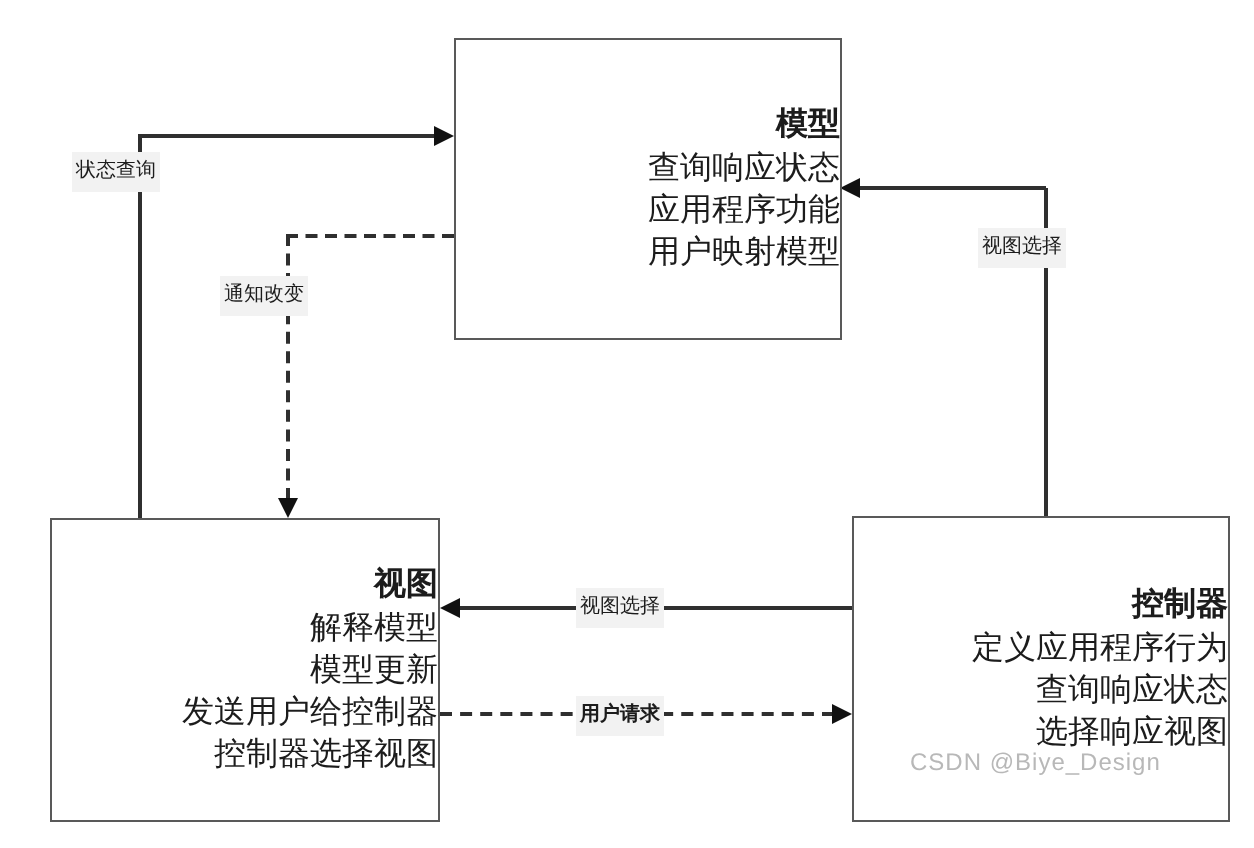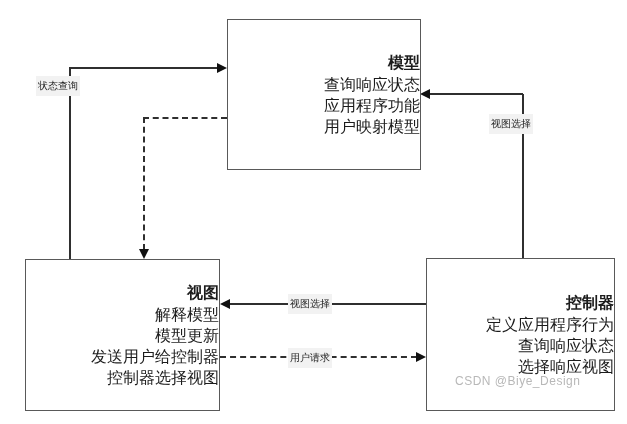--- a/index.html
+++ b/index.html
@@ -78,21 +78,21 @@
     font-size: 10px;
     line-height: 18px;
     padding: 1px 2px;
     white-space: nowrap;
     z-index: 3;
   }
   #label-state-query  { left: 36px;  top: 76px;  }
   #label-notify       { left: 110px; top: 138px; }
   #label-state-change { left: 489px; top: 114px; }
   #label-view-select  { left: 288px; top: 294px; }
-  #label-user-request { left: 288px; top: 348px; }
+  #label-user-request { left: 288px; top: 348px; font-weight: bold; }
 
   
   .watermark {
     position: absolute;
     left: 455px;
     top: 374px;
     color: #b8b8b8;
     font-size: 12px;
     letter-spacing: 0.5px;
     white-space: nowrap;
@@ -128,20 +128,21 @@
   </div>
 
   <div class="vline-solid" id="sq-v"></div>
   <div class="hline-solid" id="sq-h"></div>
   <div class="arr arr-right" id="sq-arr"></div>
   <div class="edge-label" id="label-state-query">状态查询</div>
 
   <div class="hline-dashed" id="nc-h"></div>
   <div class="vline-dashed" id="nc-v"></div>
   <div class="arr arr-down" id="nc-arr"></div>
+  <div class="edge-label" id="label-notify">通知改变</div>
 
   <div class="vline-solid" id="sc-v"></div>
   <div class="hline-solid" id="sc-h"></div>
   <div class="arr arr-left" id="sc-arr"></div>
   <div class="edge-label" id="label-state-change">视图选择</div>
 
   <div class="hline-solid" id="vs-h"></div>
   <div class="arr arr-left" id="vs-arr"></div>
   <div class="edge-label" id="label-view-select">视图选择</div>
 

